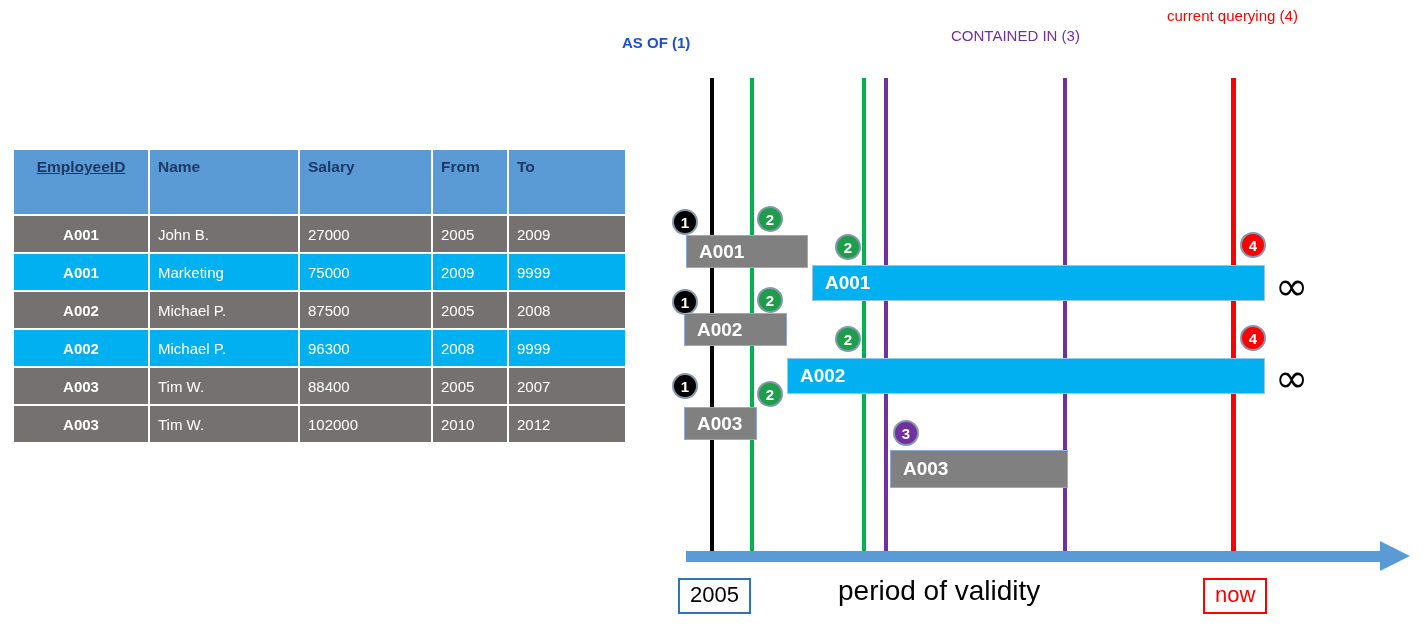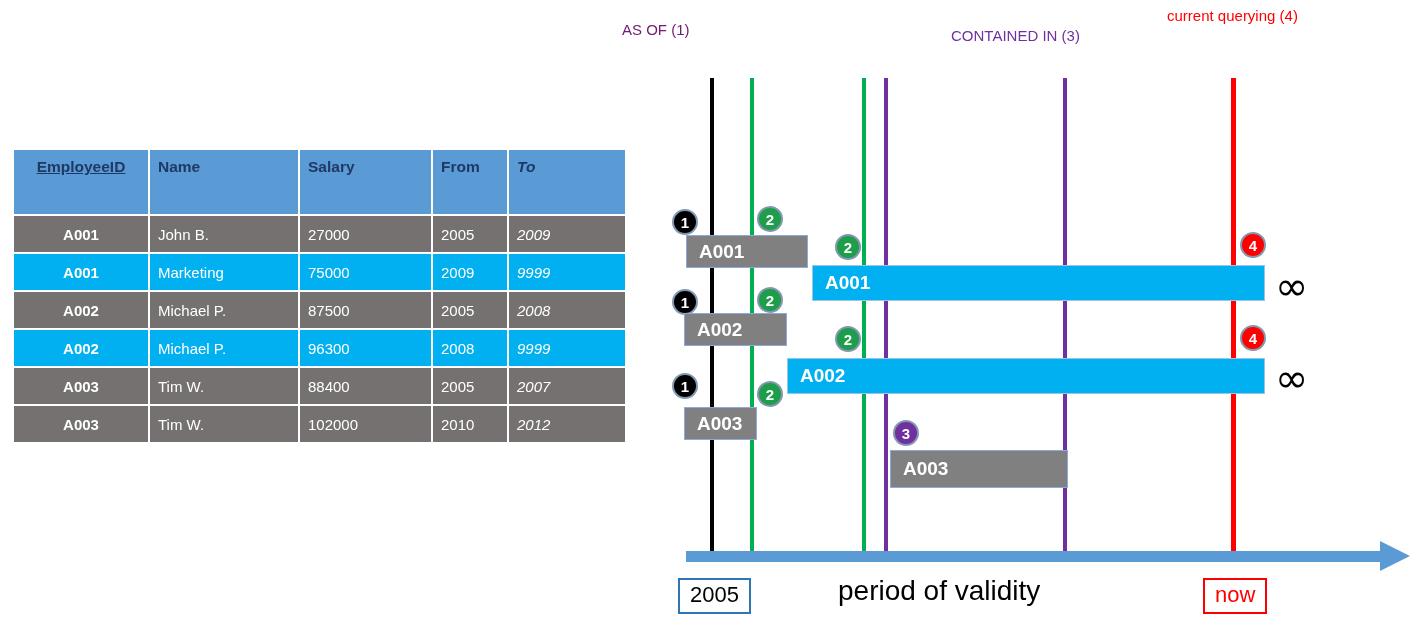--- a/index.html
+++ b/index.html
@@ -42,35 +42,35 @@
     font-size: 15px;
   }
   #emp-table tr.row-gray td { background: #767171; }
   #emp-table tr.row-blue td { background: #00B0F0; }
   #emp-table td.col-id { font-weight: bold; }
   #emp-table th.col-id  { text-decoration: underline; }
   #emp-table .col-id   { width: 118px; text-align: center; }
   #emp-table .col-name { width: 132px; margin-top: 48px; }
   #emp-table .col-sal  { width: 115px; }
   #emp-table .col-from { width: 58px; }
-  #emp-table .col-to   { width: 100px; font-style: italic; }
+  #emp-table .col-to   { width: 100px; }
 
   
   #diagram {
     position: absolute;
     left: 0; top: 0;
     width: 1428px; height: 637px;
   }
   .legend {
     position: absolute;
     font-size: 15px;
     white-space: nowrap;
     line-height: 1.12;
   }
-  .legend.l1 { left: 622px; top: 22px;  color: #701a75; }
+  .legend.l1 { left: 622px; top: 35px;  color: #1d4ed8; font-weight: bold; }
   .legend.l2 { left: 744px; top: 28px;  color: #00B050; }
   .legend.l3 { left: 951px; top: 28px;  color: #7030A0; }
   .legend.l4 { left: 1167px; top: 8px;  color: #FF0000; }
 
   .vline {
     position: absolute;
     width: 4px;
     top: 78px;
     height: 480px;
   }

